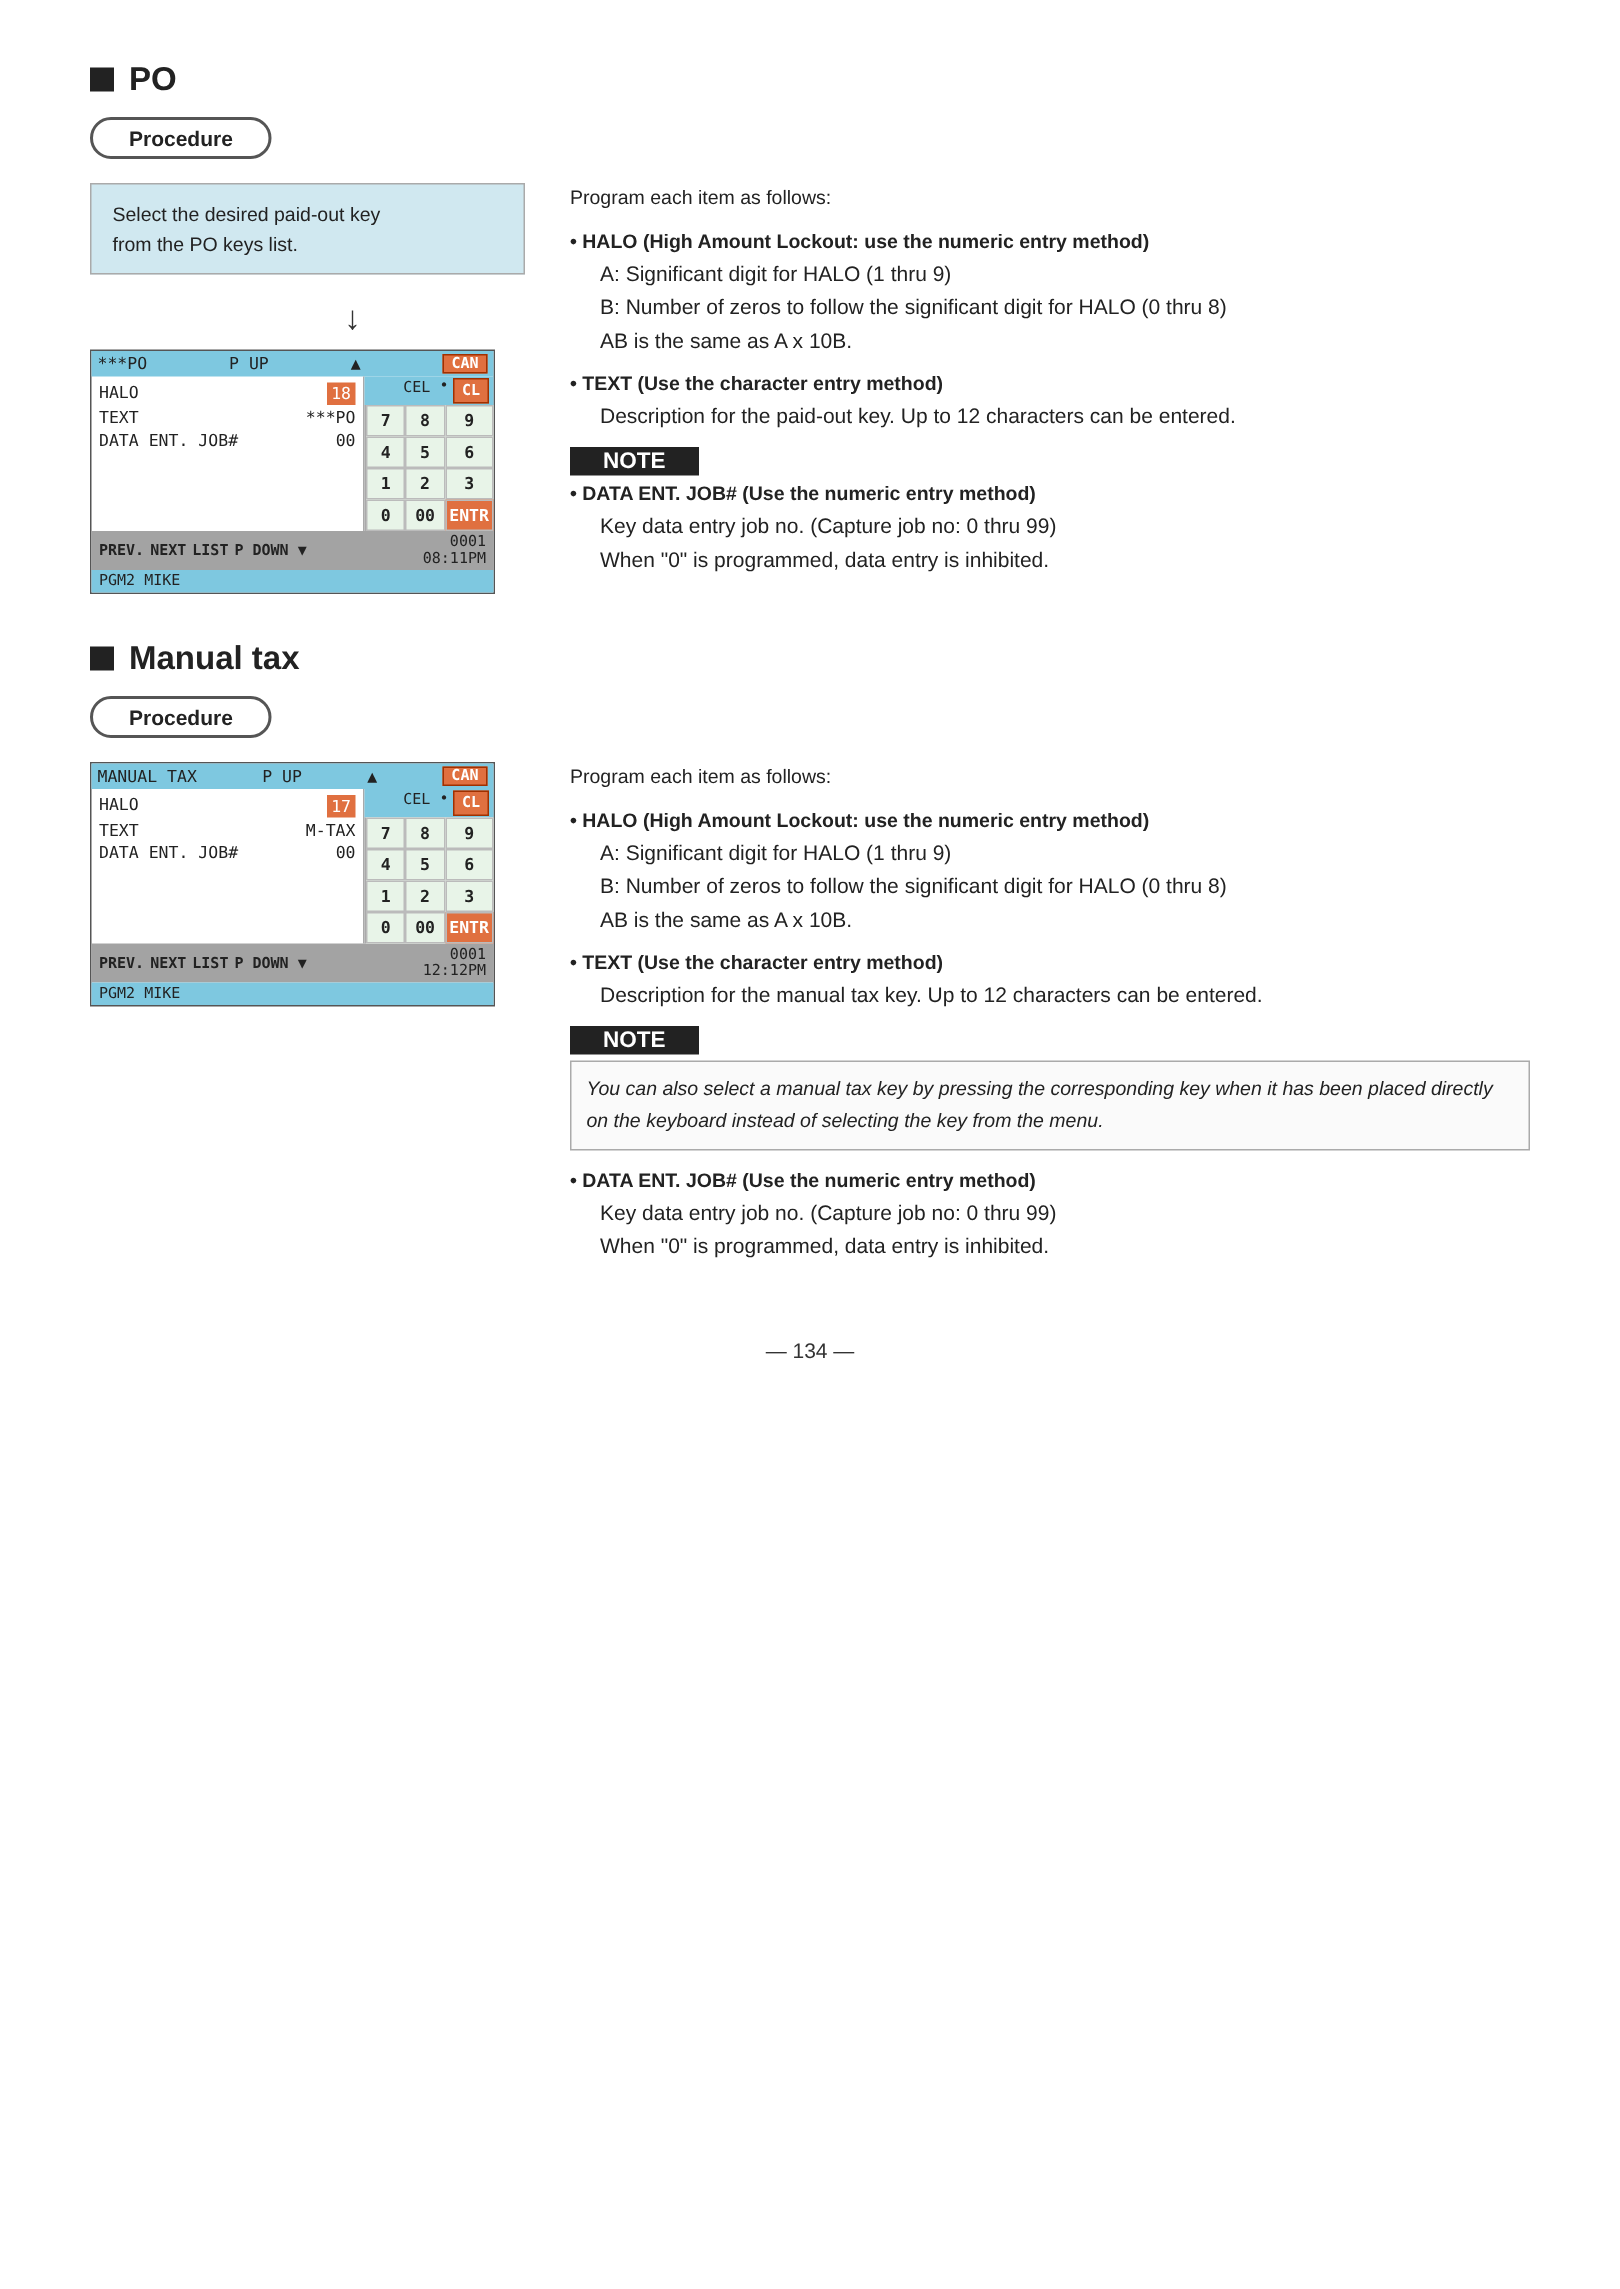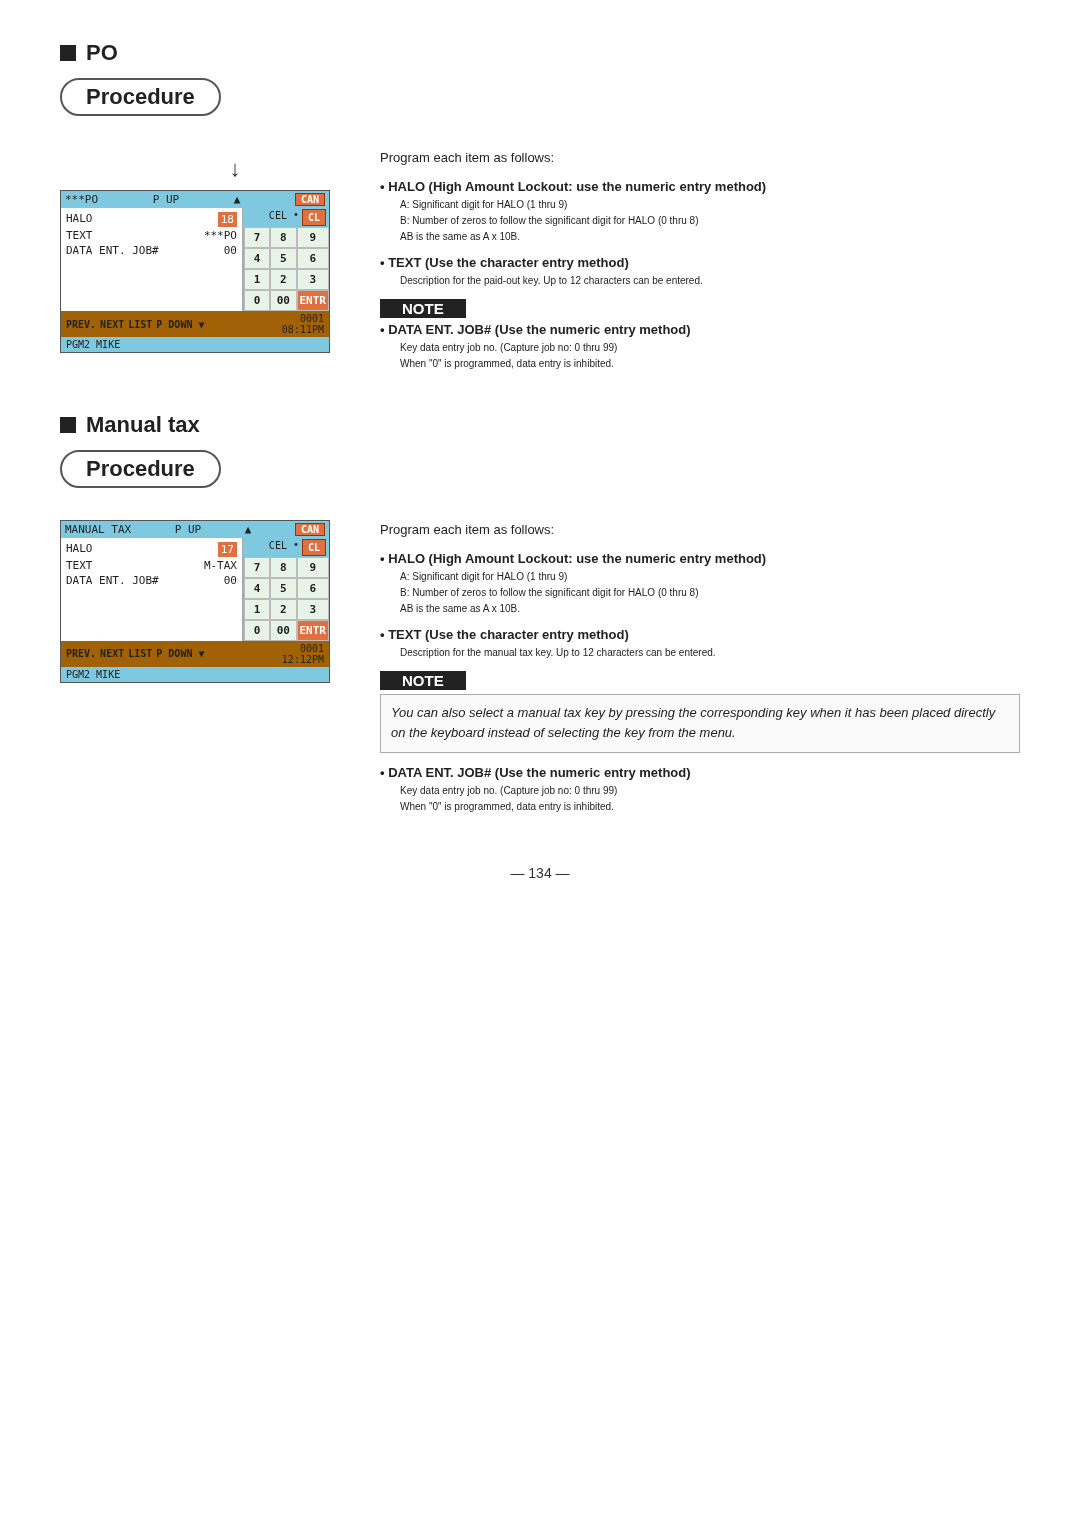--- a/index.html
+++ b/index.html
@@ -29,23 +29,23 @@
     .section-title {
       font-size: 22px;
       font-weight: bold;
     }
 
     .procedure-badge {
       display: inline-block;
       border: 2px solid #555;
       border-radius: 20px;
       padding: 4px 24px;
-      font-size: 22px;
-      font-weight: bold;
-      margin-bottom: 32px;
+      font-size: 14px;
+      font-weight: bold;
+      margin-bottom: 16px;
       background: #fff;
       text-align: center;
     }
 
     .two-col {
       display: flex;
       gap: 30px;
       margin-bottom: 30px;
     }
 
@@ -136,21 +136,21 @@
       font-weight: bold;
       background: #e8f4e8;
     }
 
     .numpad-cell.entr {
       background: #e07040;
       color: #fff;
     }
 
     .terminal-footer {
-      background: #a16207;
+      background: #a3a3a3;
       padding: 2px 5px;
       font-size: 10px;
       display: flex;
       justify-content: space-between;
       align-items: center;
       flex-wrap: wrap;
     }
 
     .terminal-footer .nav-buttons {
       display: flex;
@@ -172,21 +172,21 @@
     }
 
     .bullet-item .bullet-title {
       font-weight: bold;
       font-size: 13px;
       margin-bottom: 3px;
     }
 
     .bullet-item .bullet-body {
       margin-left: 20px;
-      font-size: 10px;
+      font-size: 14px;
       line-height: 1.6;
     }
 
     .note-box {
       background: #222;
       color: #fff;
       font-size: 15px;
       font-weight: bold;
       padding: 1px 22px;
       display: inline-block;
@@ -243,20 +243,24 @@
     <span class="section-square"></span>
     <span class="section-title">PO</span>
   </div>
 
   <div class="procedure-badge">
     <span>Procedure</span>
   </div>
 
   <div class="two-col">
     <div class="left-col">
+      <div class="select-box">
+        <span style="white-space:pre-line;">Select the desired paid-out key
+from the PO keys list.</span>
+      </div>
 
       <div class="arrow-down">↓</div>
 
       <div class="terminal">
 
         <div class="terminal-top-row">
           <span>***PO</span>
           <span>P UP</span>
           <span>▲</span>
           <span class="btn-can">CAN</span>

